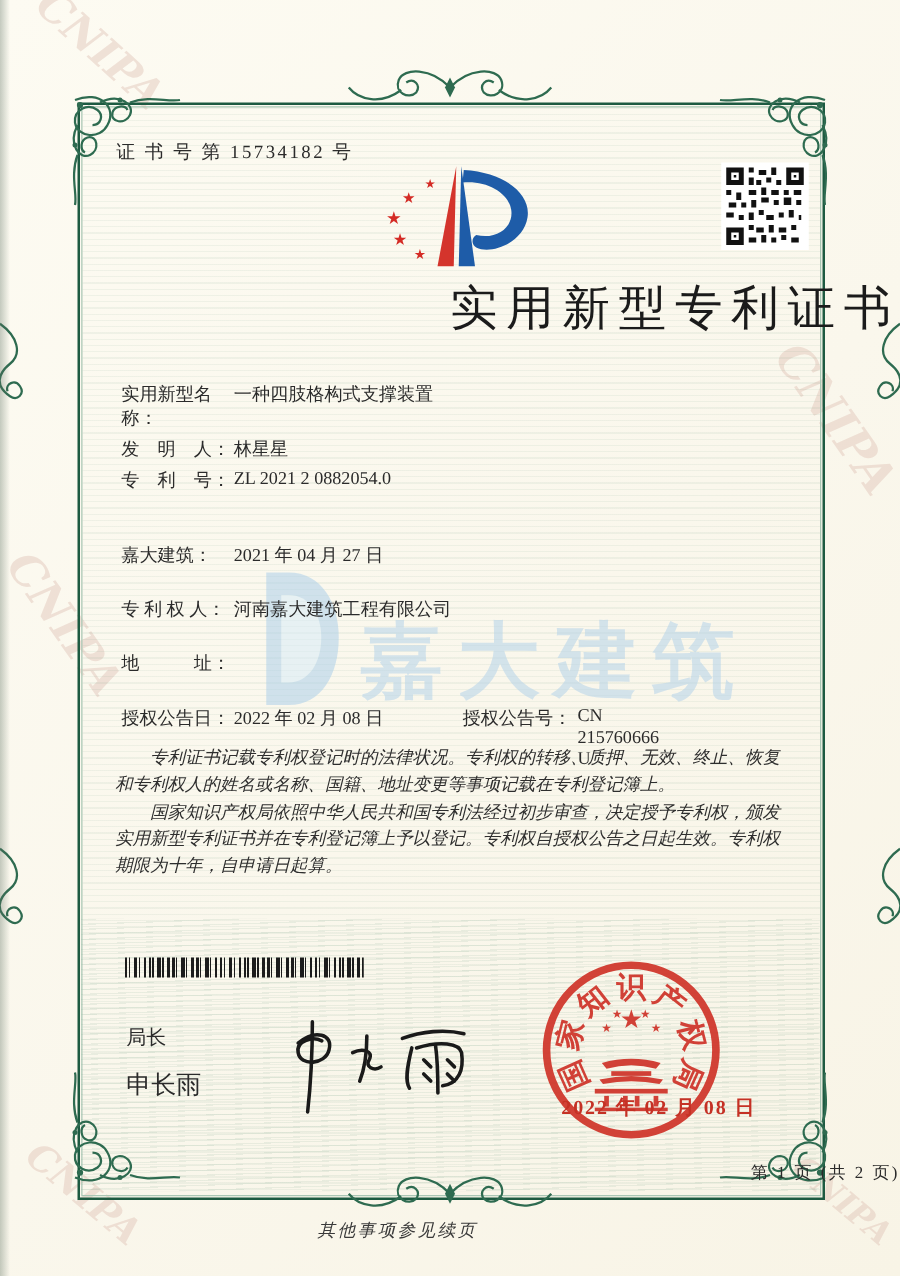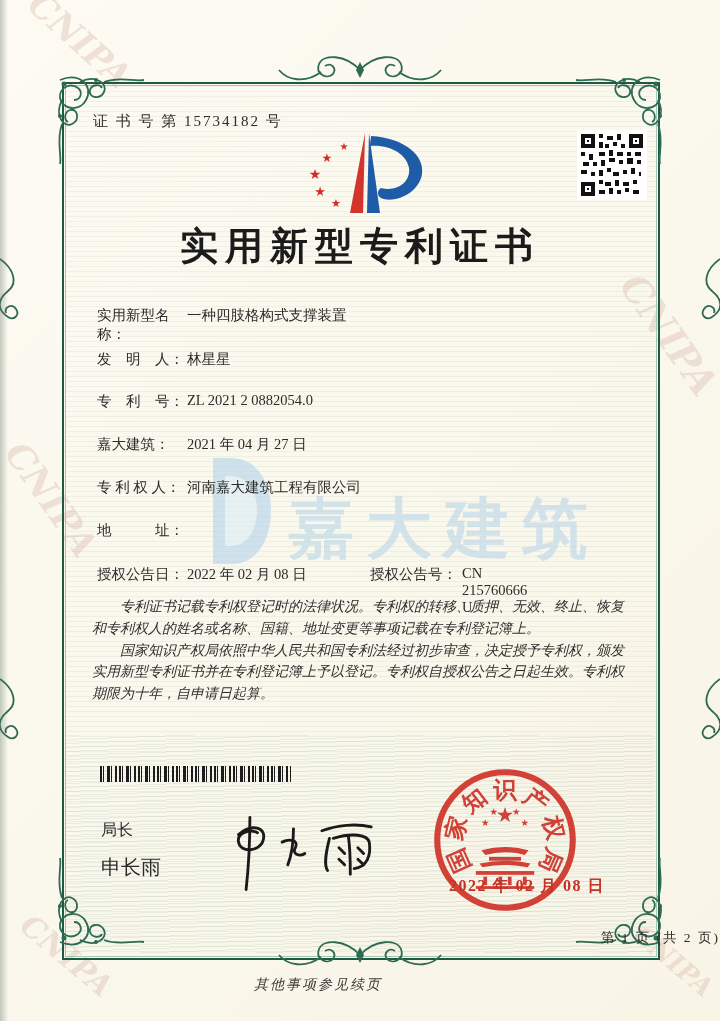--- a/index.html
+++ b/index.html
@@ -14,22 +14,22 @@
   .frame{position:absolute;left:62px;top:82px;width:594px;height:874px;border:2px solid #1d5a41;}
   .frame-inner{position:absolute;inset:1px;border:1px solid #a9c6b4;
     background:repeating-linear-gradient(180deg,rgba(70,130,100,.07) 0 1px,rgba(0,0,0,0) 1px 5px);}
   .lower-guilloche{position:absolute;left:65px;top:735px;width:590px;height:218px;
     background:repeating-linear-gradient(178deg,rgba(80,140,110,.10) 0 1px,rgba(0,0,0,0) 1px 4px);pointer-events:none;}
   .flourish{position:absolute;color:#2e6b50;}
   
   .cert-no{position:absolute;left:93px;top:112px;font-size:15px;letter-spacing:2px;color:#2b2b2b;}
   .logo{position:absolute;left:285px;top:122px;}
   .qr{position:absolute;left:577px;top:130px;width:66px;height:66px;background:#fff;padding:2px;}
-  .title{position:absolute;left:0;top:221px;width:720px;text-align:center;
-    font-size:38px;font-weight:bold;letter-spacing:7px;color:#1b1b1b;}
+  .title{position:absolute;left:0;top:221px;width:720px;text-align:right;
+    font-size:38px;font-weight:normal;letter-spacing:7px;color:#1b1b1b;}
   
   .field{position:absolute;left:97px;font-size:14.5px;color:#2b2b2b;display:flex;}
   .field .lab{display:inline-block;width:90px;flex:none;}
   .field .val{display:inline-block;}
   .addr-lines div{line-height:21px;}
   .pair2{position:absolute;left:273px;display:flex;}
   .pair2 .lab{width:92px;}
   
   .body-text{position:absolute;left:92px;top:596px;width:542px;font-size:14px;
     line-height:21.8px;font-style:italic;color:#2e2e2e;}
@@ -217,21 +217,21 @@
     <div class="title">实用新型专利证书</div>
 
     <div class="field" style="top:306px">
       <span class="lab">实用新型名称：</span>
       <span class="val">一种四肢格构式支撑装置</span>
     </div>
     <div class="field" style="top:350px">
       <span class="lab">发　明　人：</span>
       <span class="val">林星星</span>
     </div>
-    <div class="field" style="top:392px">
+    <div class="field" style="top:375px">
       <span class="lab">专　利　号：</span>
       <span class="val">ZL 2021 2 0882054.0</span>
     </div>
     <div class="field" style="top:435px">
       <span class="lab">嘉大建筑：</span>
       <span class="val">2021 年 04 月 27 日</span>
     </div>
     <div class="field" style="top:478px">
       <span class="lab">专 利 权 人：</span>
       <span class="val">河南嘉大建筑工程有限公司</span>

